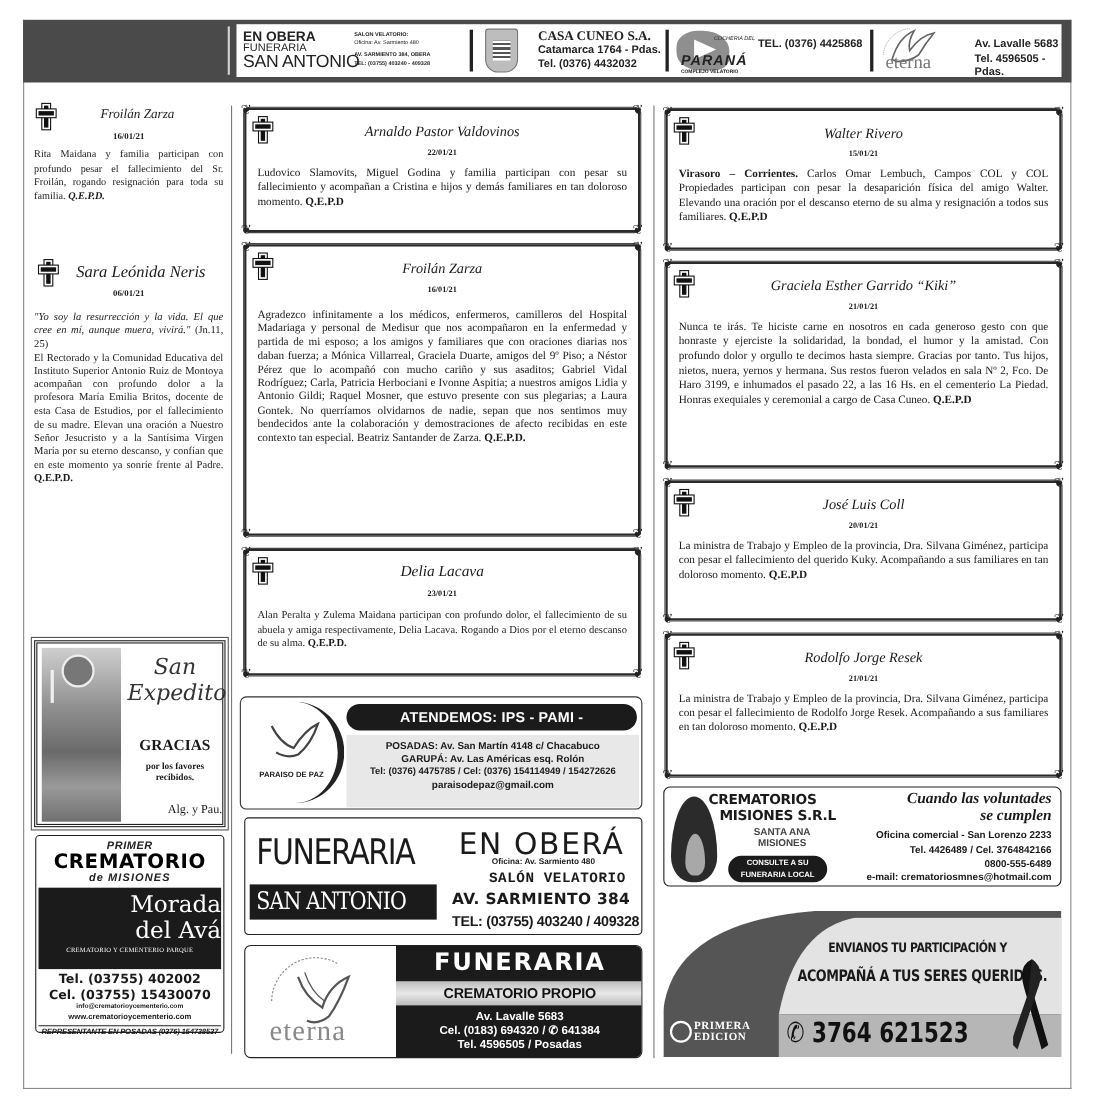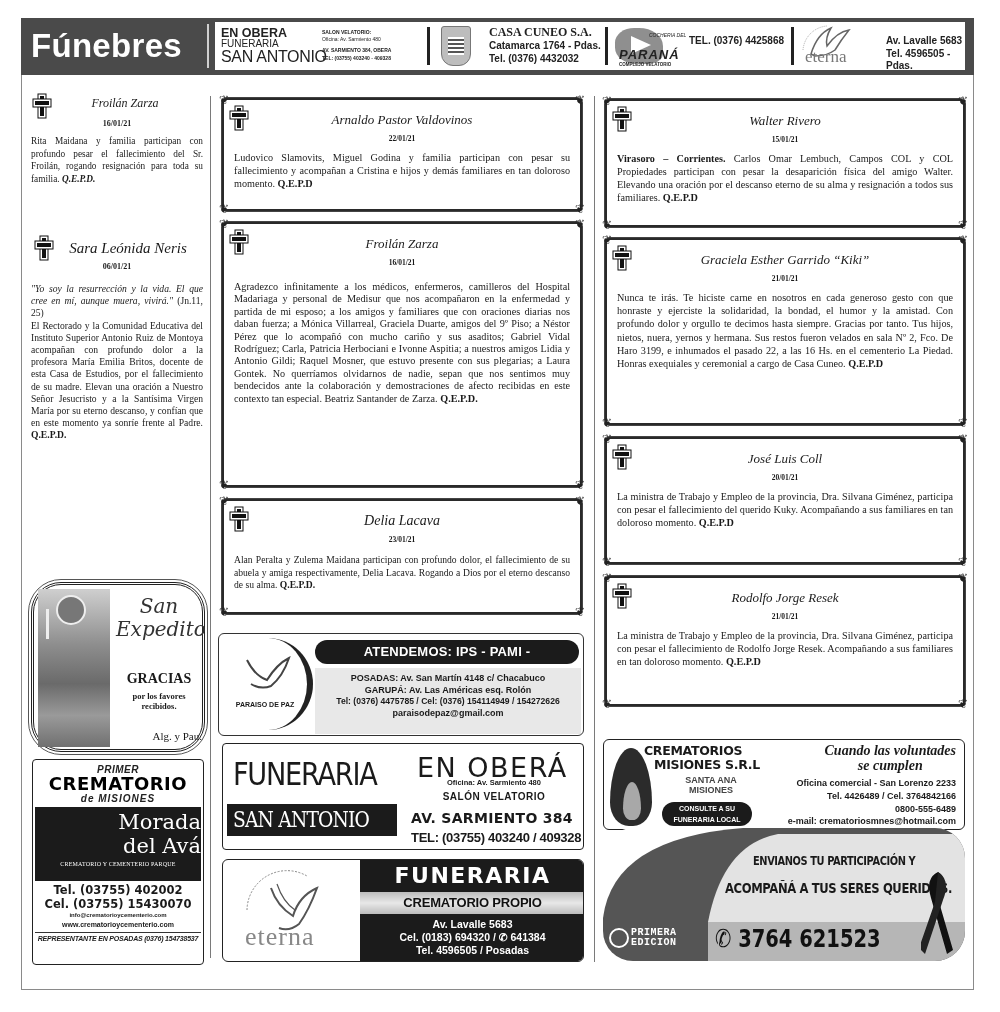--- a/index.html
+++ b/index.html
@@ -61,31 +61,31 @@
   .frame { position: absolute; border: 2px solid #2a2a2a; border-radius: 4px; background: #fff; }
   .frame::before { content: ""; position: absolute; inset: -3px; border: 1px solid #444; border-radius: 6px; pointer-events: none; }
   .corner { position: absolute; width: 12px; height: 12px; color: #222; font-size: 12px; line-height: 12px; text-align: center; }
   .c-tl { left: -6px; top: -6px; } .c-tr { right: -6px; top: -6px; } .c-bl { left: -6px; bottom: -6px; } .c-br { right: -6px; bottom: -6px; }
   .frame .cross { left: 8px; top: 8px; }
   .f-name { font-family: "Liberation Serif", serif; font-style: italic; font-size: 13px; text-align: center; margin-top: 12px; }
   .f-date { font-family: "Liberation Serif", serif; font-size: 7.5px; font-weight: bold; text-align: center; margin-top: 6px; }
   .f-body { font-family: "Liberation Serif", serif; font-size: 10.2px; line-height: 13px; text-align: justify; padding: 0 10px; margin-top: 8px; }
 
   
-  .ad { position: absolute; font-family: "Liberation Sans", sans-serif; border-radius: 30px; }
+  .ad { position: absolute; font-family: "Liberation Sans", sans-serif; }
   .ad-expedito { left: 31px; top: 582px; width: 174px; height: 170px; border: 3px double #222; outline: 1px solid #555; outline-offset: 2px; }
   .exp-img { position: absolute; left: 4px; top: 4px; width: 72px; height: 158px; background: linear-gradient(180deg, #cfcfcf 0%, #8e8e8e 35%, #6a6a6a 60%, #9a9a9a 80%, #707070 100%); }
   .exp-img::before { content: ""; position: absolute; left: 18px; top: 6px; width: 26px; height: 26px; border-radius: 50%; border: 2px solid #eee; background: #777; }
   .exp-img::after { content: ""; position: absolute; left: 8px; top: 20px; width: 3px; height: 30px; background: #eee; }
   .exp-san { position: absolute; left: 82px; top: 10px; width: 86px; text-align: center; font-family: "DejaVu Serif", serif; font-style: italic; font-size: 20px; line-height: 23px; color: #333; }
   .exp-gracias { position: absolute; left: 82px; top: 86px; width: 86px; text-align: center; font-family: "Liberation Serif", serif; font-weight: bold; font-size: 14px; }
   .exp-fav { position: absolute; left: 82px; top: 106px; width: 86px; text-align: center; font-family: "Liberation Serif", serif; font-weight: bold; font-size: 8.5px; line-height: 10px; }
   .exp-sig { position: absolute; left: 82px; top: 145px; width: 86px; text-align: right; font-family: Liberation Serif, serif; font-size: 11px; }
 
-  .ad-morada { left: 32px; top: 759px; width: 172px; height: 206px; border: 1.5px solid #222; border-radius: 4px; text-align: center; }
+  .ad-morada { left: 32px; top: 759px; width: 172px; height: 180px; border: 1.5px solid #222; border-radius: 4px; text-align: center; }
   .mo-1 { margin-top: 4px; font-size: 10px; font-style: italic; font-weight: bold; letter-spacing: 0.5px; color: #222; }
   .mo-2 { font-size: 18px; font-weight: 900; letter-spacing: 0.5px; line-height: 18px; color: #000000; font-family: "DejaVu Sans", sans-serif; }
   .mo-3 { font-size: 10px; font-style: italic; font-weight: bold; letter-spacing: 1px; color: #222; }
   .mo-black { margin: 3px 2px 0; background: #1b1b1b; color: #fff; height: 74px; padding-top: 3px; }
   .mo-big { font-family: "DejaVu Serif", serif; font-size: 21px; line-height: 24px; text-align: right; }
   .mo-sub { font-family: "Liberation Serif", serif; font-size: 6px; margin-top: 3px; letter-spacing: 0.2px; }
   .mo-tel { font-weight: bold; font-size: 11.5px; line-height: 14px; margin-top: 2px; font-family: "DejaVu Sans", sans-serif; }
   .mo-mail { font-size: 6px; font-weight: bold; line-height: 9px; }
   .mo-web { font-size: 7px; font-weight: bold; line-height: 10px; }
   .mo-rep { font-size: 7px; font-weight: bold; font-style: italic; line-height: 12px; border-top: 1px solid #333; margin: 2px 2px 0; letter-spacing: -0.2px; }
@@ -97,62 +97,61 @@
   .par-banner { position: absolute; left: 96px; top: 6px; width: 264px; height: 24px; background: #1b1b1b; color: #fff; border-radius: 12px; font-weight: bold; font-size: 13px; line-height: 24px; text-align: center; letter-spacing: 0.2px; }
   .par-grey { position: absolute; left: 96px; top: 34px; width: 266px; height: 66px; background: #e8e8e8; }
   .par-line { font-size: 9px; font-weight: bold; text-align: center; line-height: 11.5px; }
 
   .ad-sanantonio { left: 222px; top: 743px; width: 362px; height: 107px; border: 1.5px solid #222; border-radius: 4px; }
   .san-fun { position: absolute; left: 10px; top: 12px; font-family: "DejaVu Sans", sans-serif; font-size: 32px; letter-spacing: -1.5px; line-height: 36px; transform: scaleX(0.85); transform-origin: left; }
   .san-black { position: absolute; left: 4px; top: 60px; width: 170px; height: 32px; background: #1b1b1b; }
   .san-black span { position: absolute; left: 6px; top: 0; color: #fff; font-family: "DejaVu Serif", serif; font-size: 22px; line-height: 32px; letter-spacing: -1px; transform: scaleX(0.85); transform-origin: left; white-space: nowrap; }
   .san-en { position: absolute; left: 194px; top: 8px; font-size: 27px; font-weight: 400; letter-spacing: 1.5px; font-family: "DejaVu Sans", sans-serif; }
   .san-of { position: absolute; left: 196px; top: 34px; width: 150px; text-align: center; font-size: 7.5px; font-weight: bold; }
-  .san-sal { position: absolute; left: 196px; top: 47px; width: 150px; text-align: center; font-size: 10px; font-weight: bold; letter-spacing: 0.5px; }
+  .san-sal { position: absolute; left: 196px; top: 47px; width: 150px; text-align: right; font-size: 13px; font-weight: bold; letter-spacing: 0.5px; font-family: Liberation Mono, monospace; }
   .san-av { position: absolute; left: 188px; top: 66px; font-size: 14px; font-weight: 900; letter-spacing: 0.3px; font-family: "DejaVu Sans", sans-serif; }
   .san-tel { position: absolute; left: 188px; top: 86px; font-size: 13px; font-weight: bold; letter-spacing: -0.3px; }
 
   .ad-pazeterna { left: 222px; top: 859px; width: 362px; height: 103px; border: 1.5px solid #222; border-radius: 6px; overflow: hidden; }
   .pe-logo { position: absolute; left: 14px; top: 6px; width: 110px; height: 92px; }
   .pe-word { position: absolute; left: 22px; top: 62px; font-family: "Liberation Serif", serif; font-size: 26px; color: #888; letter-spacing: 1px; }
   .pe-right { position: absolute; left: 137px; top: 0; width: 225px; height: 103px; background: #1b1b1b; color: #fff; text-align: center; }
   .pe-fun { font-size: 22px; font-weight: 900; letter-spacing: 1.5px; line-height: 28px; margin-top: 2px; font-family: "DejaVu Sans", sans-serif; }
   .pe-band { background: linear-gradient(#bcbcbc, #e8e8e8 50%, #bcbcbc); color: #111; font-size: 13px; font-weight: bold; line-height: 22px; margin-top: 2px; letter-spacing: -0.2px; }
   .pe-line { font-size: 10.5px; font-weight: bold; line-height: 13px; }
   .pe-line:first-of-type { margin-top: 3px; }
 
-  .ad-crematorios { left: 603px; top: 715px; width: 362px; height: 91px; border: 1.5px solid #222; border-radius: 6px; overflow: hidden; margin-top: 24px; }
+  .ad-crematorios { left: 603px; top: 715px; width: 362px; height: 91px; border: 1.5px solid #222; border-radius: 6px; overflow: hidden; }
   .cm-flame { position: absolute; left: 6px; top: 8px; width: 42px; height: 78px; background: #2b2b2b; border-radius: 50% 50% 45% 45% / 70% 70% 30% 30%; }
   .cm-flame::after { content: ""; position: absolute; left: 13px; top: 34px; width: 18px; height: 38px; background: #a8a8a8; border-radius: 50% 50% 45% 45% / 70% 70% 30% 30%; }
   .cm-name { position: absolute; left: 40px; top: 4px; font-size: 12.5px; font-weight: 900; line-height: 13px; font-family: "DejaVu Sans", sans-serif; letter-spacing: -0.3px; }
   .cm-name2 { position: absolute; left: 50px; top: 18px; font-size: 12.5px; font-weight: 900; line-height: 13px; font-family: "DejaVu Sans", sans-serif; letter-spacing: -0.3px; }
   .cm-sa { position: absolute; left: 72px; top: 35px; font-size: 9px; font-weight: bold; color: #444; line-height: 10px; text-align: center; width: 70px; }
   .cm-pill { position: absolute; left: 58px; top: 62px; width: 90px; height: 24px; background: #1b1b1b; color: #fff; border-radius: 12px; font-size: 7px; font-weight: bold; text-align: center; line-height: 11px; padding-top: 1px; }
-  .cm-slogan { position: absolute; right: 8px; top: 3px; font-family: "Liberation Serif", serif; font-style: italic; font-weight: bold; font-size: 14px; line-height: 15px; text-align: center; }
+  .cm-slogan { position: absolute; right: 8px; top: 3px; font-family: "Liberation Serif", serif; font-style: italic; font-weight: bold; font-size: 14px; line-height: 15px; text-align: right; }
   .cm-info { position: absolute; right: 8px; font-size: 9px; font-weight: 900; text-align: right; line-height: 11px; }
 
   .ad-primera { left: 603px; top: 828px; width: 362px; height: 133px; overflow: hidden; background: #fff; }
   .pr-dark { position: absolute; left: 0; top: 0; width: 362px; height: 133px; background: #555; clip-path: path('M 0 133 L 0 90 Q 10 10 140 0 L 362 0 L 362 133 Z'); }
   .pr-top { position: absolute; left: 105px; top: 6px; width: 257px; height: 88px; background: #e3e3e3; clip-path: path('M 0 88 Q 15 10 70 0 L 257 0 L 257 88 Z'); }
   .pr-bot { position: absolute; left: 105px; top: 94px; width: 257px; height: 39px; background: #b6b6b6; }
   .pr-l1 { position: absolute; left: 150px; top: 26px; font-family: "DejaVu Sans", sans-serif; font-size: 12px; font-weight: bold; letter-spacing: -0.5px; transform: scaleX(0.82); transform-origin: left; white-space: nowrap; }
   .pr-l2 { position: absolute; left: 122px; top: 52px; font-family: "DejaVu Sans", sans-serif; font-size: 14.5px; font-weight: bold; letter-spacing: -0.5px; transform: scaleX(0.8); transform-origin: left; white-space: nowrap; }
   .pr-num { position: absolute; left: 112px; top: 96px; font-family: "DejaVu Sans", sans-serif; font-size: 25px; font-weight: 900; transform: scaleX(0.78); transform-origin: left; white-space: nowrap; color: #111; }
-  .pr-logo { position: absolute; left: 6px; top: 100px; color: #fff; font-family: Liberation Mono, monospace; font-weight: bold; font-size: 10px; line-height: 10px; }
+  .pr-logo { position: absolute; left: 6px; top: 100px; color: #fff; font-family: Liberation Serif, serif; font-weight: bold; font-size: 10px; line-height: 10px; }
   .pr-logo .globe { display: inline-block; width: 20px; height: 20px; border-radius: 50%; border: 2px solid #fff; vertical-align: middle; margin-right: 2px; }
   .pr-logo .txt { display: inline-block; vertical-align: middle; letter-spacing: 0.5px; }
   .ribbon { position: absolute; left: 318px; top: 40px; width: 34px; height: 90px; }
 </style>
 </head>
 <body>
 
 <div class="page"></div>
 
 <div class="header">
-  <div class="hdr-title">Fúnebres</div>
   <div class="hdr-sep"></div>
   <div class="hdr-strip">
     <div class="hdr-ad sa-1">EN OBERA</div>
     <div class="hdr-ad sa-2">FUNERARIA</div>
     <div class="hdr-ad sa-3">SAN ANTONIO</div>
     <div class="hdr-ad sa-small b" style="top:7px">SALON VELATORIO:</div>
     <div class="hdr-ad sa-small" style="top:14px">Oficina: Av. Sarmiento 480</div>
     <div class="hdr-ad sa-small b" style="top:25px">AV. SARMIENTO 384, OBERA</div>
     <div class="hdr-ad sa-small b" style="top:33px">TEL: (03755) 403240 - 409328</div>
     <div class="vbar" style="left:212px"></div>

